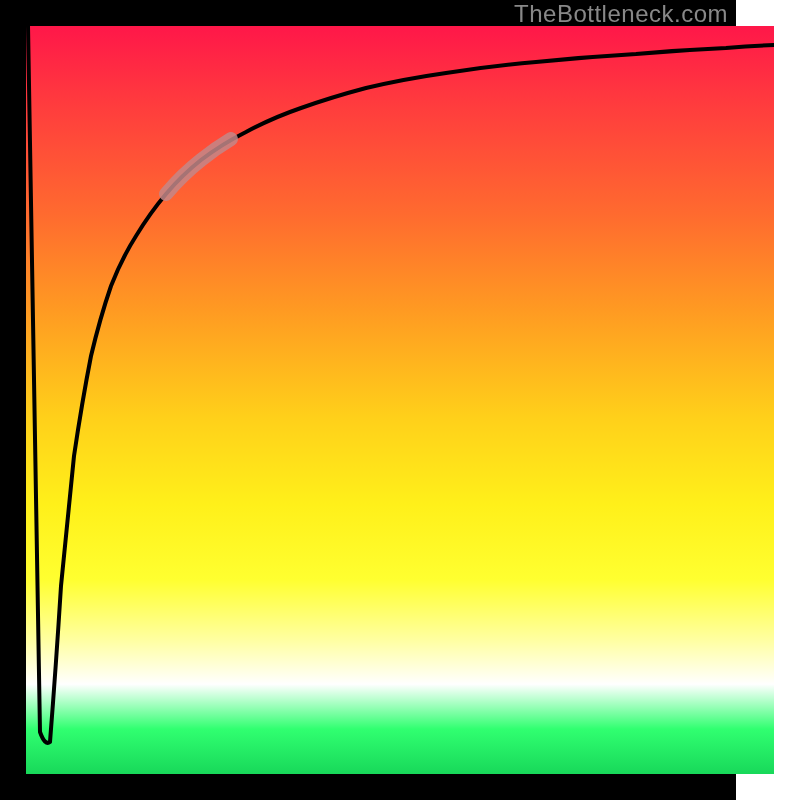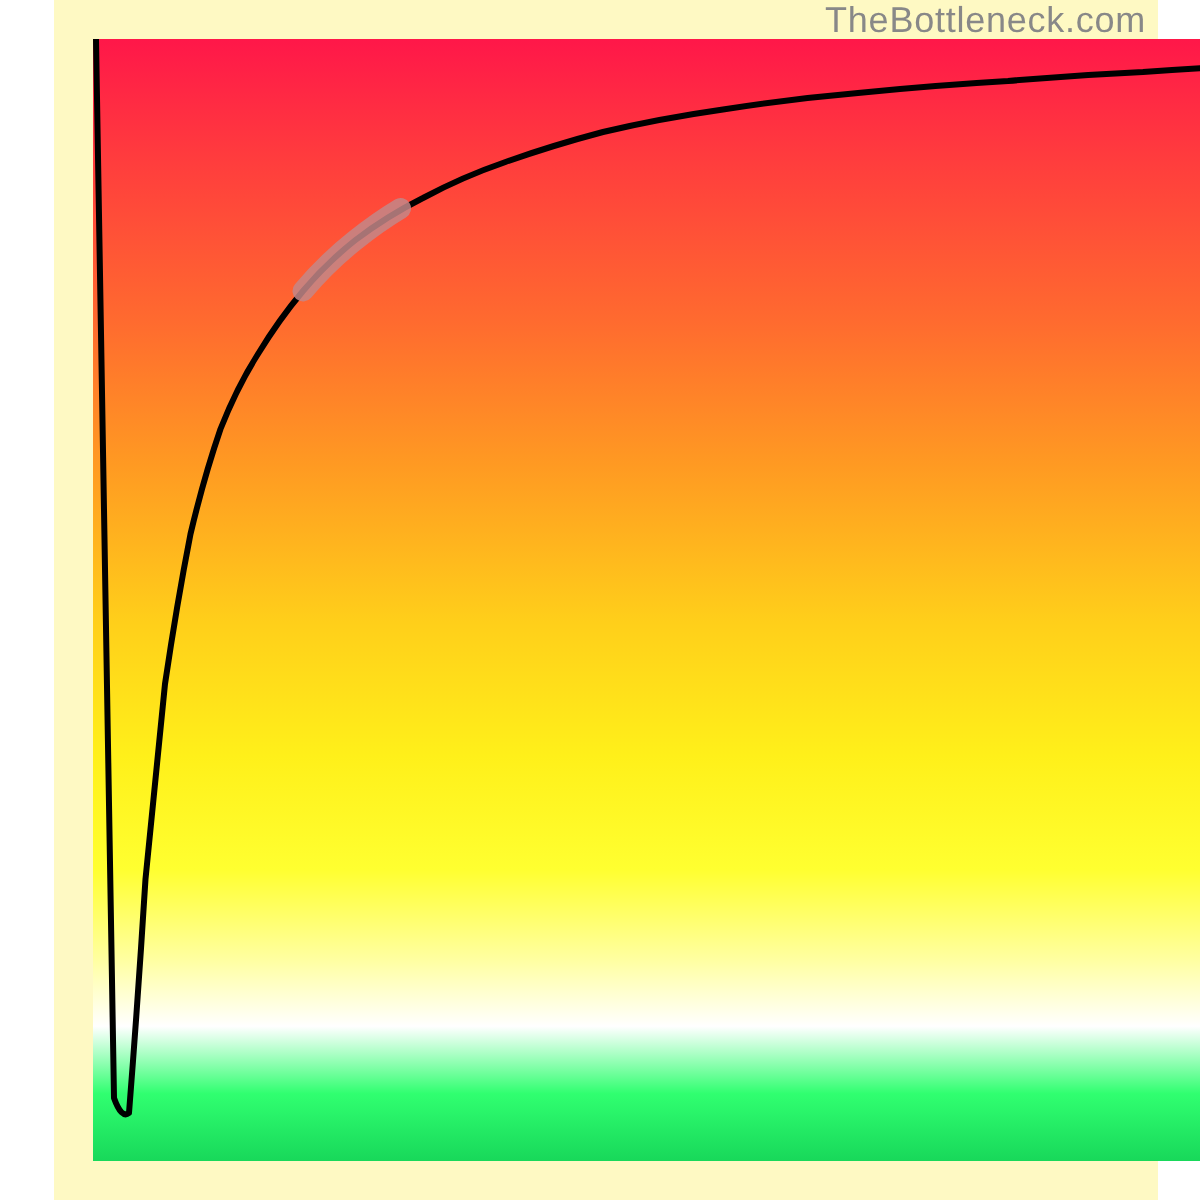--- a/index.html
+++ b/index.html
@@ -1,17 +1,17 @@
 <!DOCTYPE html>
 <html><head>
 <meta charset="utf-8">
 <style>
   * { margin: 0; padding: 0; box-sizing: border-box; }
   html, body { width: 800px; height: 800px; overflow: hidden; font-family: Arial, Helvetica, sans-serif; }
-  .wrap { position: relative; width: 736px; height: 800px; background: #fef9c3; margin-left: 36px; }
+  .wrap { position: relative; width: 736px; height: 800px; background: #000000; }
   .attribution {
     position: absolute;
     top: 0;
     right: 8px;
     color: #888;
     font-size: 24px;
     font-weight: 500;
     letter-spacing: 0.5px;
     z-index: 3;
   }

